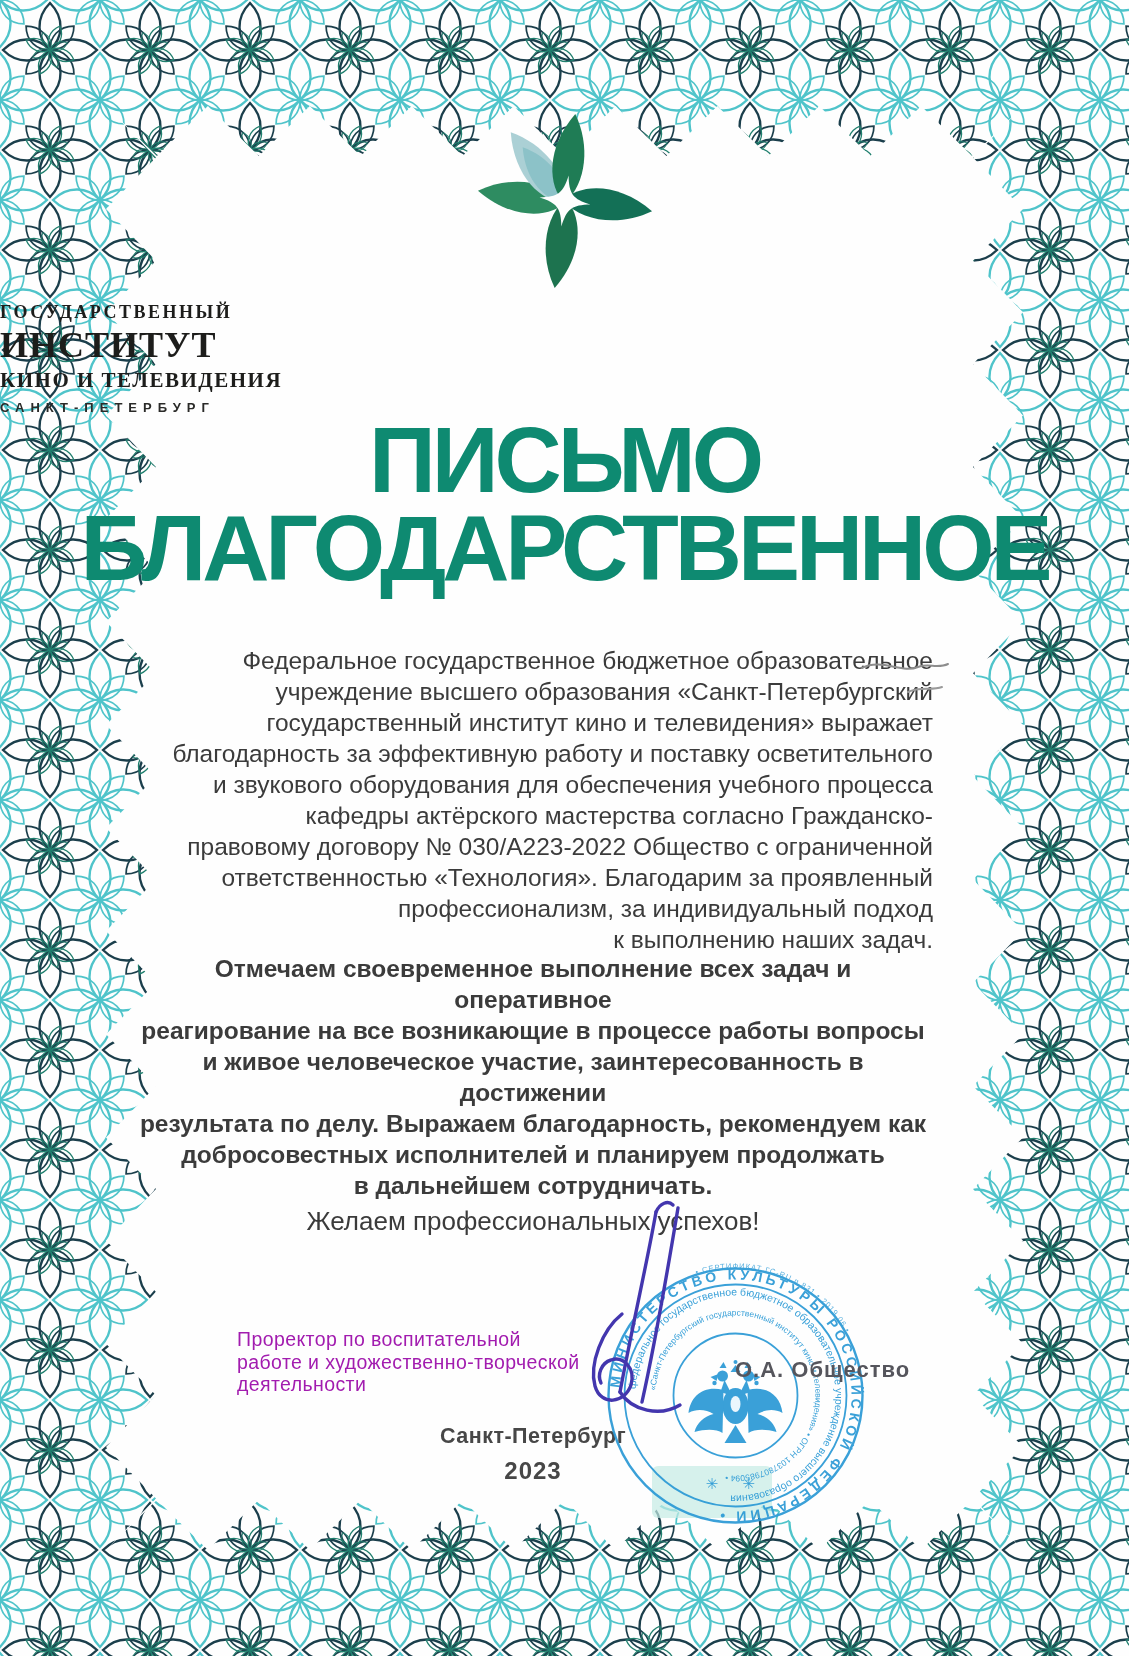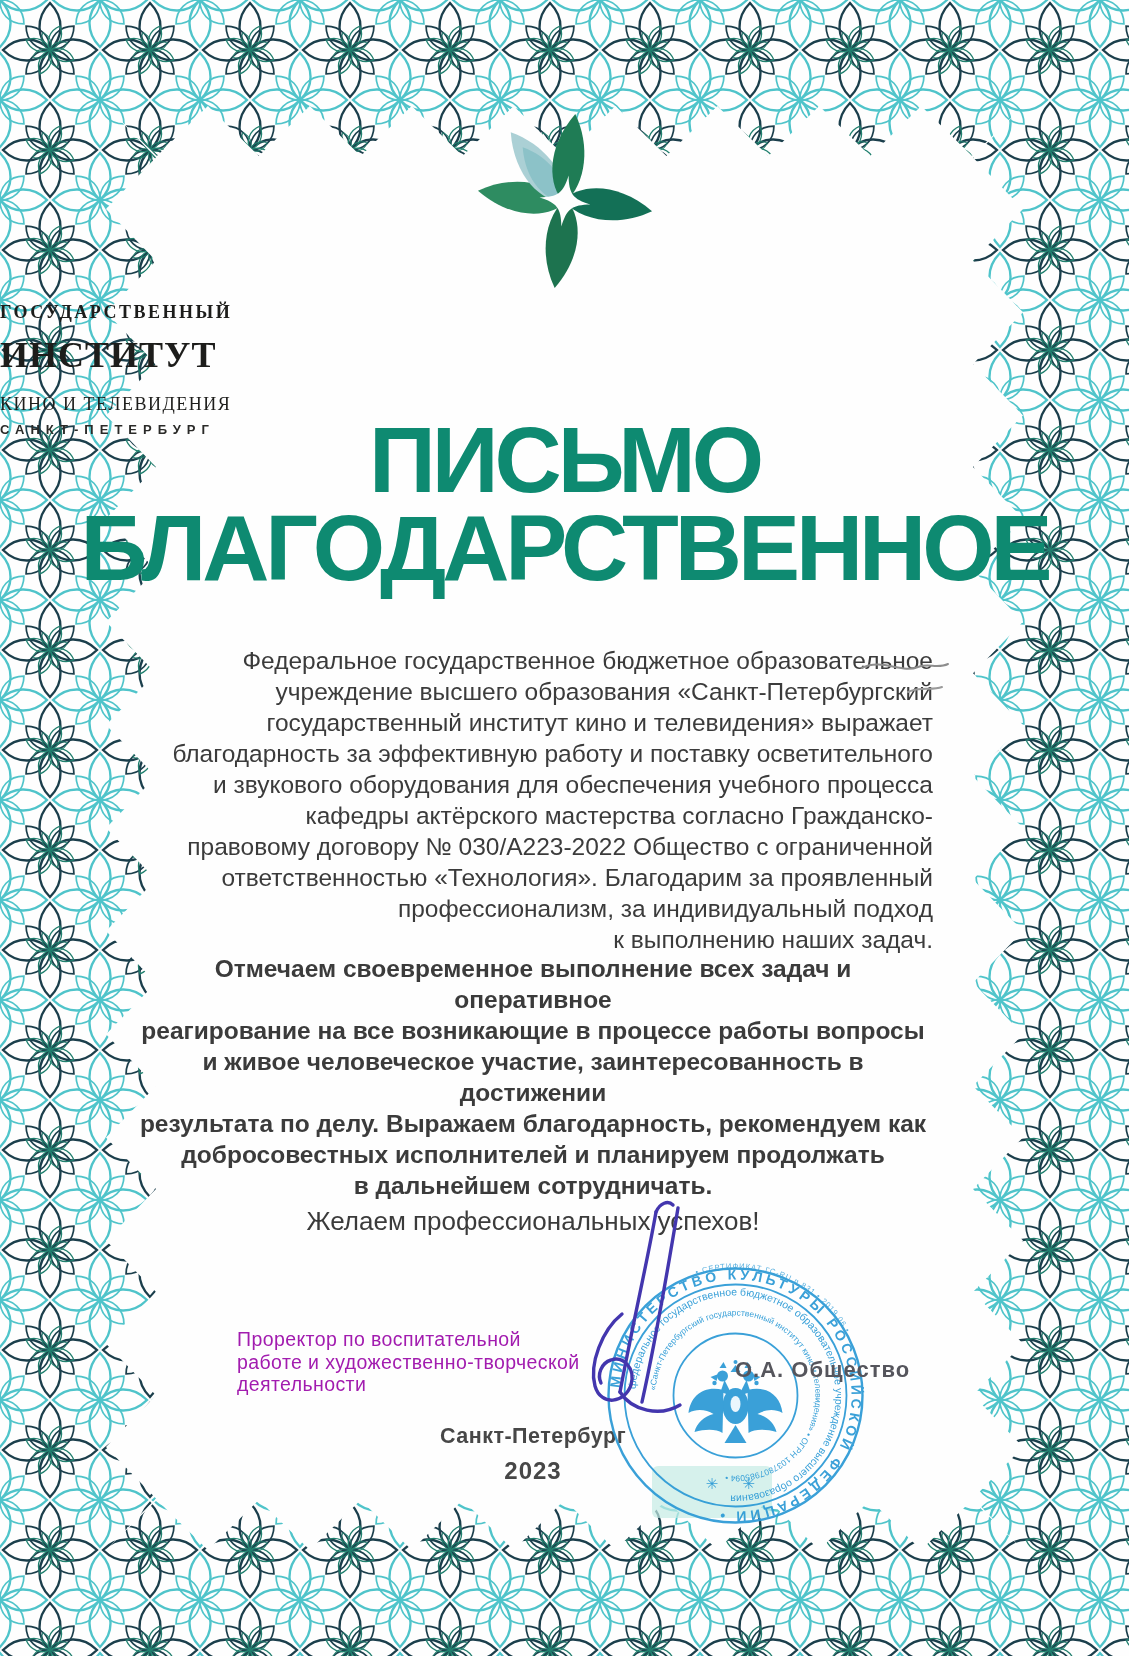--- a/index.html
+++ b/index.html
@@ -8,22 +8,22 @@
     width:1129px;height:1656px;position:relative;overflow:hidden;
     background:#fefefe;font-family:"Liberation Sans",sans-serif;color:#3c3c3c;
   }
   .abs{position:absolute;}
   
   #border-svg{position:absolute;left:0;top:0;pointer-events:none;}
   
   #logo-block{top:110px;left:0;width:100%;text-align:left;}
   #logo-icon{display:block;margin:0 auto;}
   .org1{margin-top:10px;font-family:"Liberation Serif",serif;font-weight:700;font-size:18px;letter-spacing:2.5px;color:#1d1d1b;}
-  .org2{font-family:"Liberation Serif",serif;font-weight:700;font-size:36px;letter-spacing:1px;color:#1d1d1b;margin-top:11px;}
-  .org3{font-family:"Liberation Serif",serif;font-weight:400;font-size:18px;letter-spacing:1.5px;color:#1d1d1b;margin-top:18px;}
+  .org2{font-family:"Liberation Serif",serif;font-weight:700;font-size:36px;letter-spacing:1px;color:#1d1d1b;margin-top:1px;}
+  .org3{font-family:"Liberation Serif",serif;font-weight:700;font-size:21px;letter-spacing:1.5px;color:#1d1d1b;margin-top:2px;}
   .org4{font-weight:700;font-size:13px;letter-spacing:6px;color:#2a2a28;margin-top:7px;}
   
   #doc-title{top:416px;left:0;width:100%;text-align:center;line-height:88px;
     font-weight:700;font-size:93px;letter-spacing:-4px;color:#0e8a71;}
   
   .para{left:133px;width:800px;text-align:center;white-space:pre-line;
     font-size:24.5px;line-height:31px;color:#3b3b3b;}
   #para1{top:645px;text-align:right;}
   #para2{top:953px;font-weight:bold;}
   #wish{top:1206px;left:133px;width:800px;text-align:center;font-size:26px;color:#3b3b3b;}

